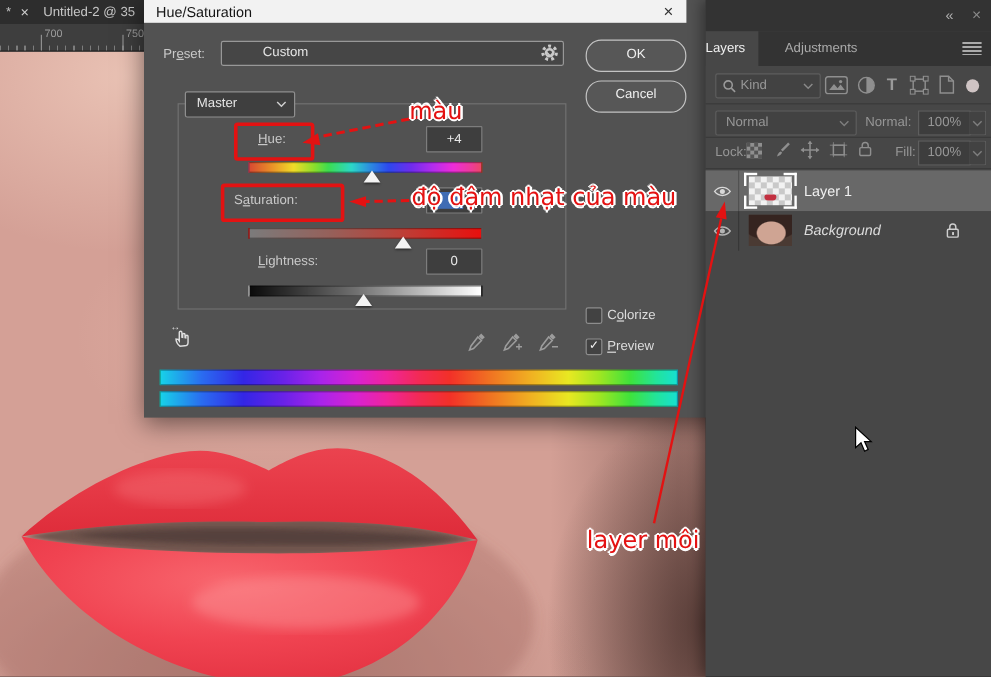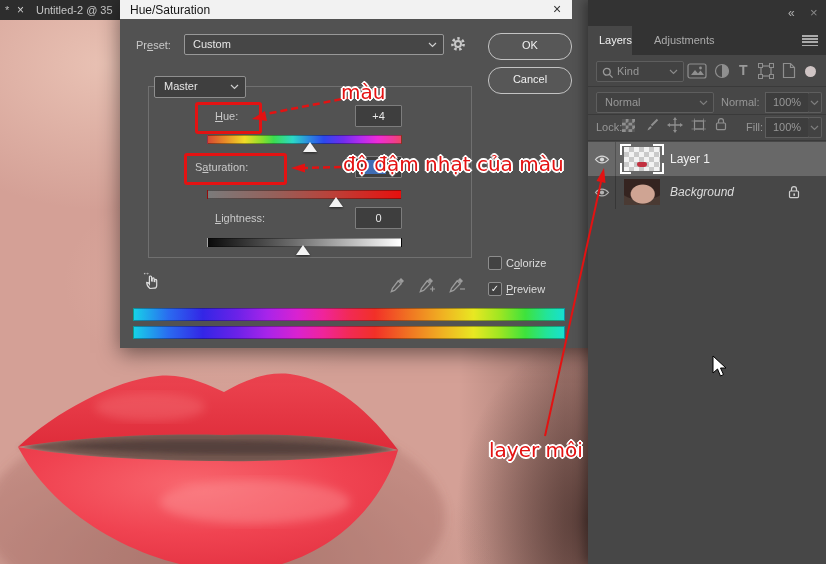--- a/index.html
+++ b/index.html
@@ -56,21 +56,21 @@
   .cbox{width:12px;height:12px;background:#424242;border:1px solid #8d8d8d;border-radius:2px;
         color:#f2f2f2;font-size:10px;line-height:12px;text-align:center;}
   .dim{color:#969696;}
 
   
   #panel{left:588px;top:0;width:238px;height:564px;background:#474747;
          box-shadow:-4px 0 10px rgba(0,0,0,.35);}
   #panel-head{left:0;top:0;width:238px;height:26px;background:#333;}
   #panel-tabs{left:0;top:26px;width:238px;height:29px;background:#333;}
   #tab-layers{left:0;top:0;width:44px;height:29px;background:#474747;color:#f2f2f2;
-              text-align:right;line-height:29px;}
+              text-align:left;line-height:29px;}
   #tab-adjust{left:66px;top:8px;color:#ababab;}
   .pdrop{background:#424242;border:1px solid #5e5e5e;border-radius:2px;color:#979797;line-height:19px;}
   .pfield{background:#3d3d3d;border:1px solid #5e5e5e;color:#979797;text-align:center;line-height:18px;}
   .hamb{width:16px;height:11px;background:repeating-linear-gradient(#ababab 0 1.6px,rgba(0,0,0,0) 1.6px 3.2px);}
   .checker{background-image:conic-gradient(#c9c9c9 25%,#f2f2f2 0 50%,#c9c9c9 0 75%,#f2f2f2 0);
            background-size:10px 10px;}
   .corner{position:absolute;width:9px;height:9px;}
   .c-tl{left:0;top:0;border-left:2px solid #fff;border-top:2px solid #fff;}
   .c-tr{right:0;top:0;border-right:2px solid #fff;border-top:2px solid #fff;}
   .c-bl{left:0;bottom:0;border-left:2px solid #fff;border-bottom:2px solid #fff;}
@@ -125,29 +125,36 @@
       <ellipse cx="150" cy="345" rx="55" ry="14" fill="rgba(255,150,150,.25)" filter="url(#soft2)"></ellipse>
     </svg>
   </div>
 
   <div class="abs" id="tabbar">
     <span class="abs ast">*</span>
     <span class="abs cls">×</span>
     <span class="abs ttl">Untitled-2 @ 35</span>
   </div>
 
+  <div class="abs" id="ruler">
+    <div class="abs minor"></div>
+    <div class="abs tickmajor" style="left:34px;"></div>
+    <div class="abs tickmajor" style="left:102px;"></div>
+    <span class="abs ticklabel" style="left:37px;">700</span>
+    <span class="abs ticklabel" style="left:105px;">750</span>
+  </div>
 
   <div class="abs" id="dlg">
     <div class="abs" id="dlg-title">
       <span class="abs t">Hue/Saturation</span>
       <span class="abs x">×</span>
     </div>
 
     <span class="abs lbl" style="left:16px;top:39px;"><span>Pr</span><u>e</u><span>set:</span></span>
-    <div class="abs drop" style="left:64px;top:34px;width:258px;height:19px;">
+    <div class="abs drop" style="left:64px;top:34px;width:258px;height:19px;padding-left:26px;">
       <span style="padding-left:8px;">Custom</span>
       <span class="chev" style="right:6px;top:7px;">
           <svg width="9" height="6">
             <path d="M1 1 L4.5 4.5 L8 1" stroke="#cfcfcf" fill="none" stroke-width="1.2"></path>
           </svg>
         </span>
     </div>
     <span class="abs" style="left:330px;top:36px;"><svg width="16" height="16">
           <circle cx="8" cy="8" r="3" fill="none" stroke="#c9c9c9" stroke-width="2"></circle>
           <circle cx="8" cy="8" r="5.6" fill="none" stroke="#c9c9c9" stroke-width="2.6" stroke-dasharray="2.4 2.6"></circle>

